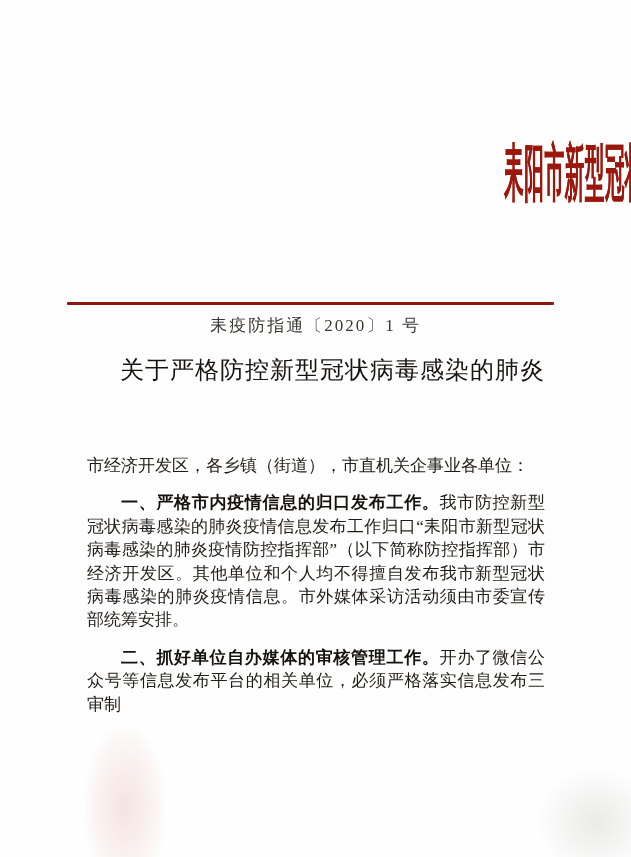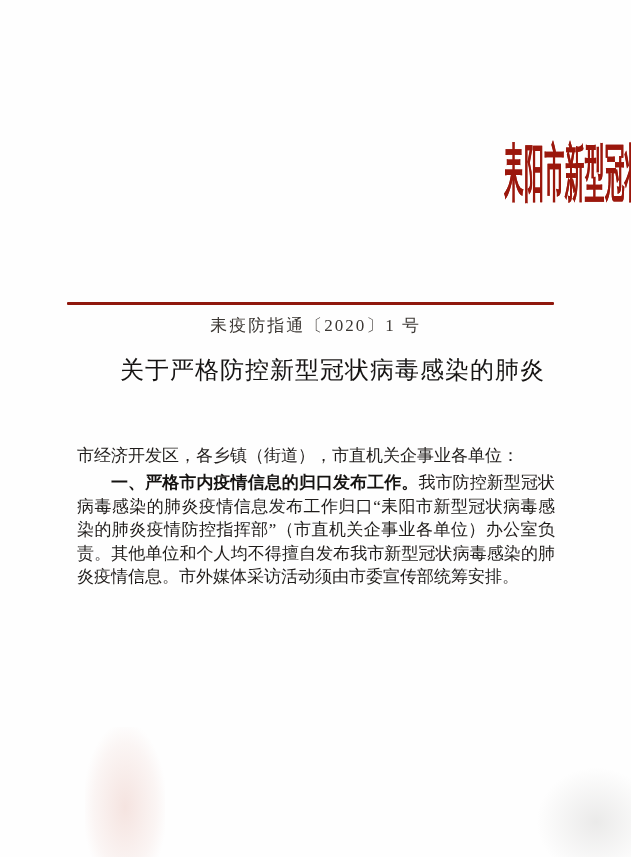--- a/index.html
+++ b/index.html
@@ -82,21 +82,21 @@
   
   .body-block {
     position: absolute; top: 440px; left: 73px;
     width: 486px;
     font-size: 17px;
     line-height: 23.4px;
     color: var(--body-text);
     text-align: justify;
     text-justify: inter-character;
   }
-  .body-block p { margin: 4px; }
+  .body-block p { margin: 14px; }
   .para { text-indent: 2em; }
   .item-head {
     font-family: Liberation Sans, sans-serif;
     font-weight: bold;
     color: #141210;
   }
 </style>
 </head>
 <body>
 
@@ -109,19 +109,20 @@
   <div class="doc-number">耒疫防指通〔2020〕1 号</div>
 
   <div class="red-rule"></div>
 
   <div class="doc-title">
     <div>关于严格防控新型冠状病毒感染的肺炎</div>
   </div>
 
   <div class="body-block">
     <p class="salutation">市经济开发区，各乡镇（街道），市直机关企事业各单位：</p>
-    <p class="para"><span class="item-head">一、严格市内疫情信息的归口发布工作。</span><span>我市防控新型冠状病毒感染的肺炎疫情信息发布工作归口“耒阳市新型冠状病毒感染的肺炎疫情防控指挥部”（市直机关企事业各单位）办公室负责。其他单位和个人均不得擅自发布我市新型冠状病毒感染的肺炎疫情信息。市外媒体采访活动须由市委宣传部统筹安排。</span></p>
+    <p class="para"><span class="item-head">一、严格市内疫情信息的归口发布工作。</span><span>我市防控新型冠状病毒感染的肺炎疫情信息发布工作归口“耒阳市新型冠状病毒感染的肺炎疫情防控指挥部”（以下简称防控指挥部）市经济开发区。其他单位和个人均不得擅自发布我市新型冠状病毒感染的肺炎疫情信息。市外媒体采访活动须由市委宣传部统筹安排。</span></p>
+    <p class="para"><span class="item-head">二、抓好单位自办媒体的审核管理工作。</span><span>开办了微信公众号等信息发布平台的相关单位，必须严格落实信息发布三审制</span></p>
   </div>
 
   <div class="smudge-left"></div>
   <div class="smudge-right"></div>
 
 </div>
 
 </body></html>

